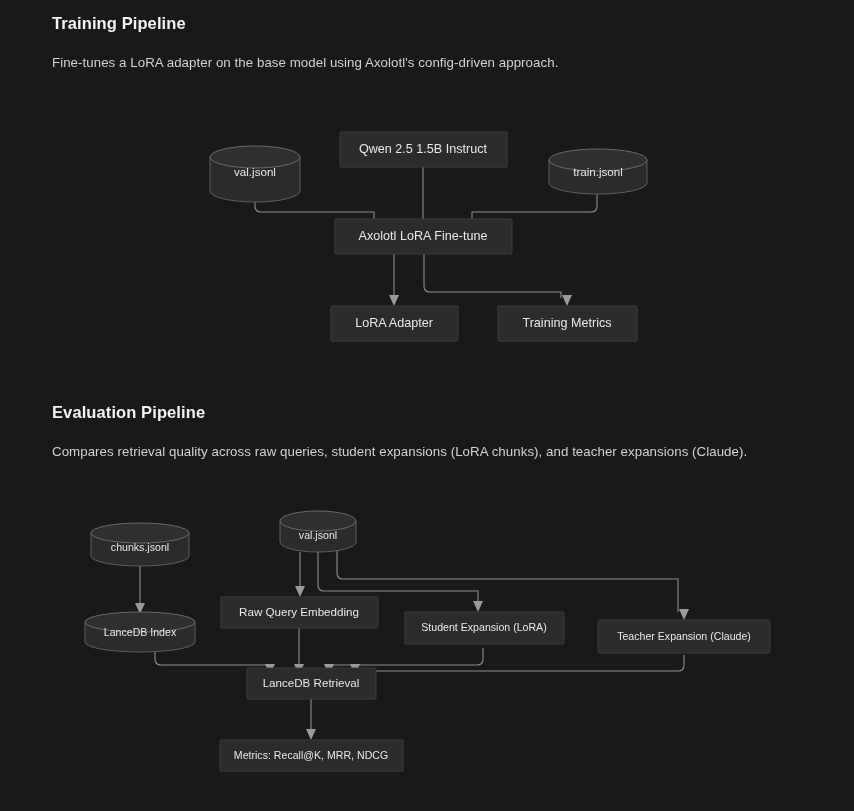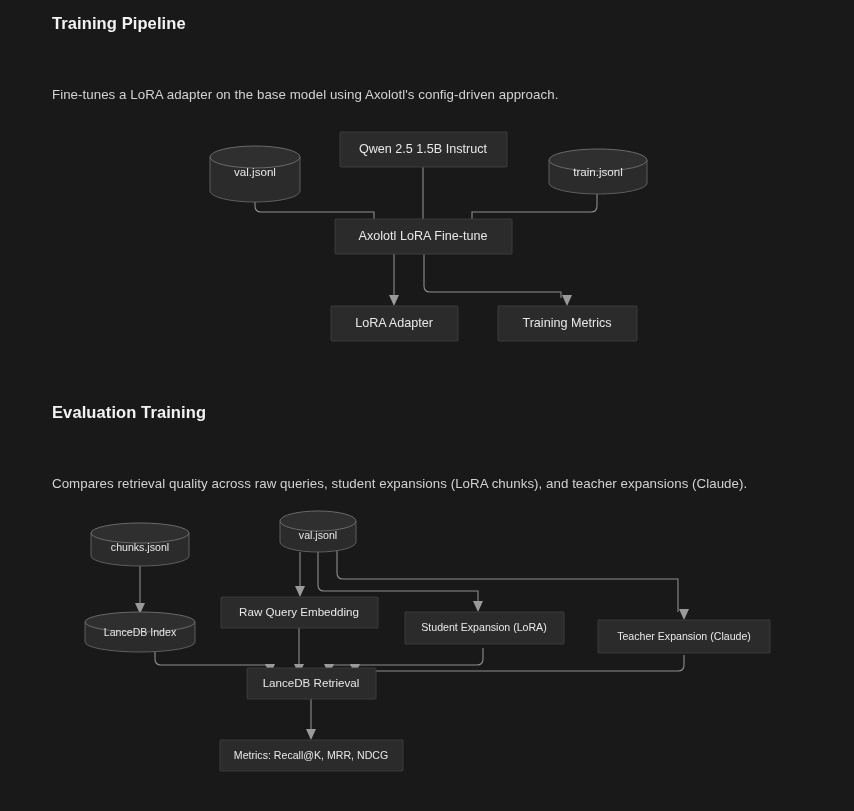--- a/index.html
+++ b/index.html
@@ -28,21 +28,20 @@
     color: #f2f2f2;
     letter-spacing: 0.1px;
   }
   .section-desc {
     position: absolute;
     left: 52px;
     font-size: 13.3px;
     font-weight: normal;
     color: #d2d2d2;
     letter-spacing: 0.05px;
-    margin-top: 32px;
   }
   #training-title { top: 14px; }
   #training-desc  { top: 55px; }
   #eval-title     { top: 403px; }
   #eval-desc      { top: 444px; }
 
   .diagram {
     position: absolute;
     left: 0;
     top: 0;
@@ -142,21 +141,21 @@
       <rect class="node-box" x="331" y="306" width="127" height="35" rx="1"></rect>
       <text class="lbl-lg" x="394" y="324">LoRA Adapter</text>
     </g>
 
     <g>
       <rect class="node-box" x="498" y="306" width="139" height="35" rx="1"></rect>
       <text class="lbl-lg" x="567" y="324">Training Metrics</text>
     </g>
   </svg>
 
-  <div class="section-title" id="eval-title">Evaluation Training</div>
+  <div class="section-title" id="eval-title">Evaluation Pipeline</div>
 
   <div class="section-desc" id="eval-desc">Compares retrieval quality across raw queries, student expansions (LoRA chunks), and teacher expansions (Claude).</div>
 
   <svg class="diagram" id="eval-diagram" width="854" height="811" style="top:0;left:0;">
 
     <g>
       <path class="edge" d="M140,566 L140,606"></path>
       <polygon class="arrowhead" points="140,614 135,603 145,603"></polygon>
     </g>
 

